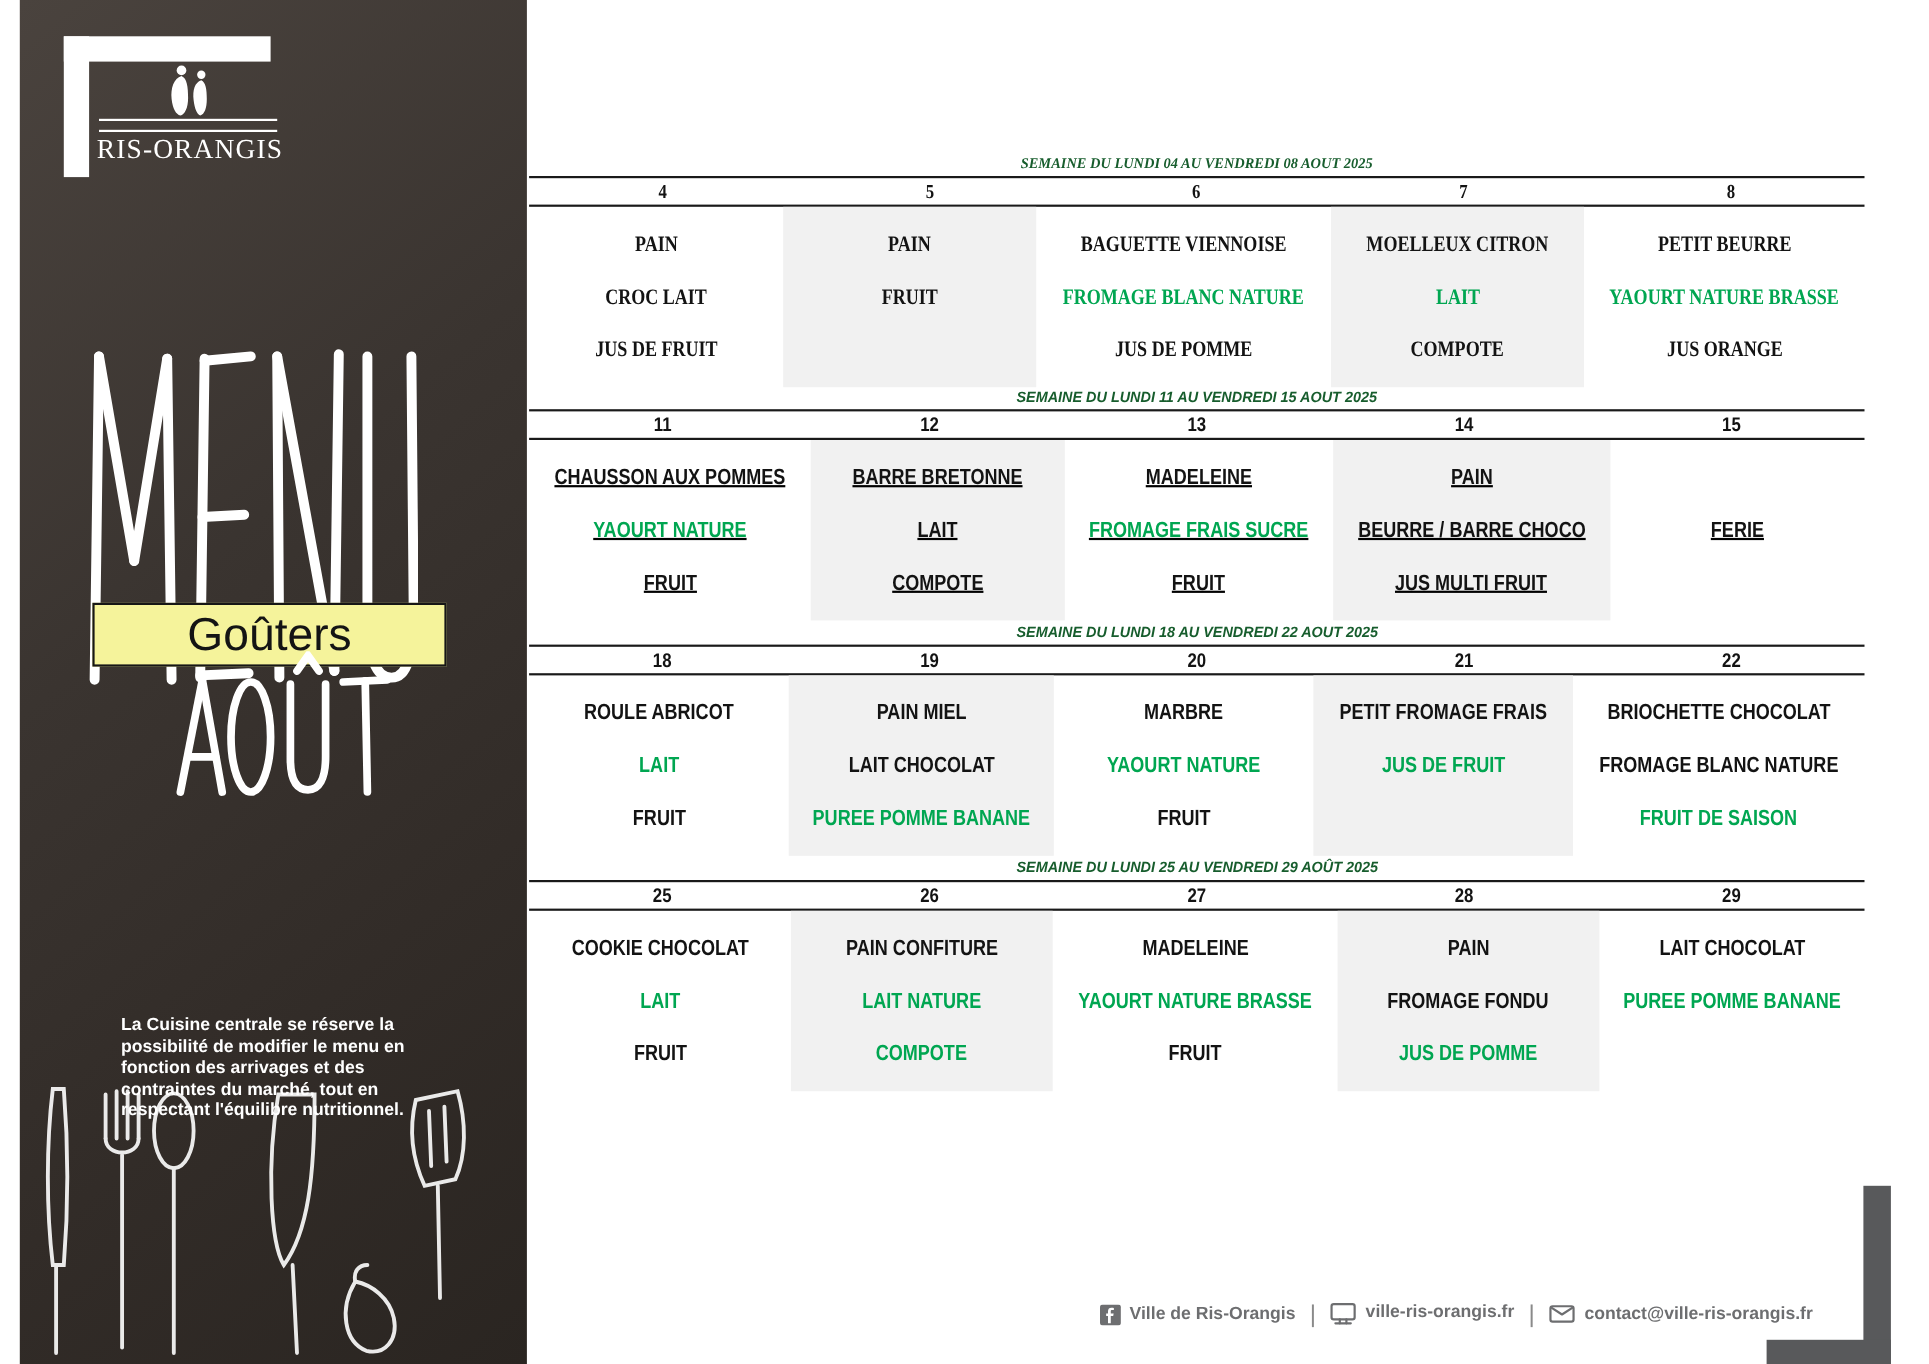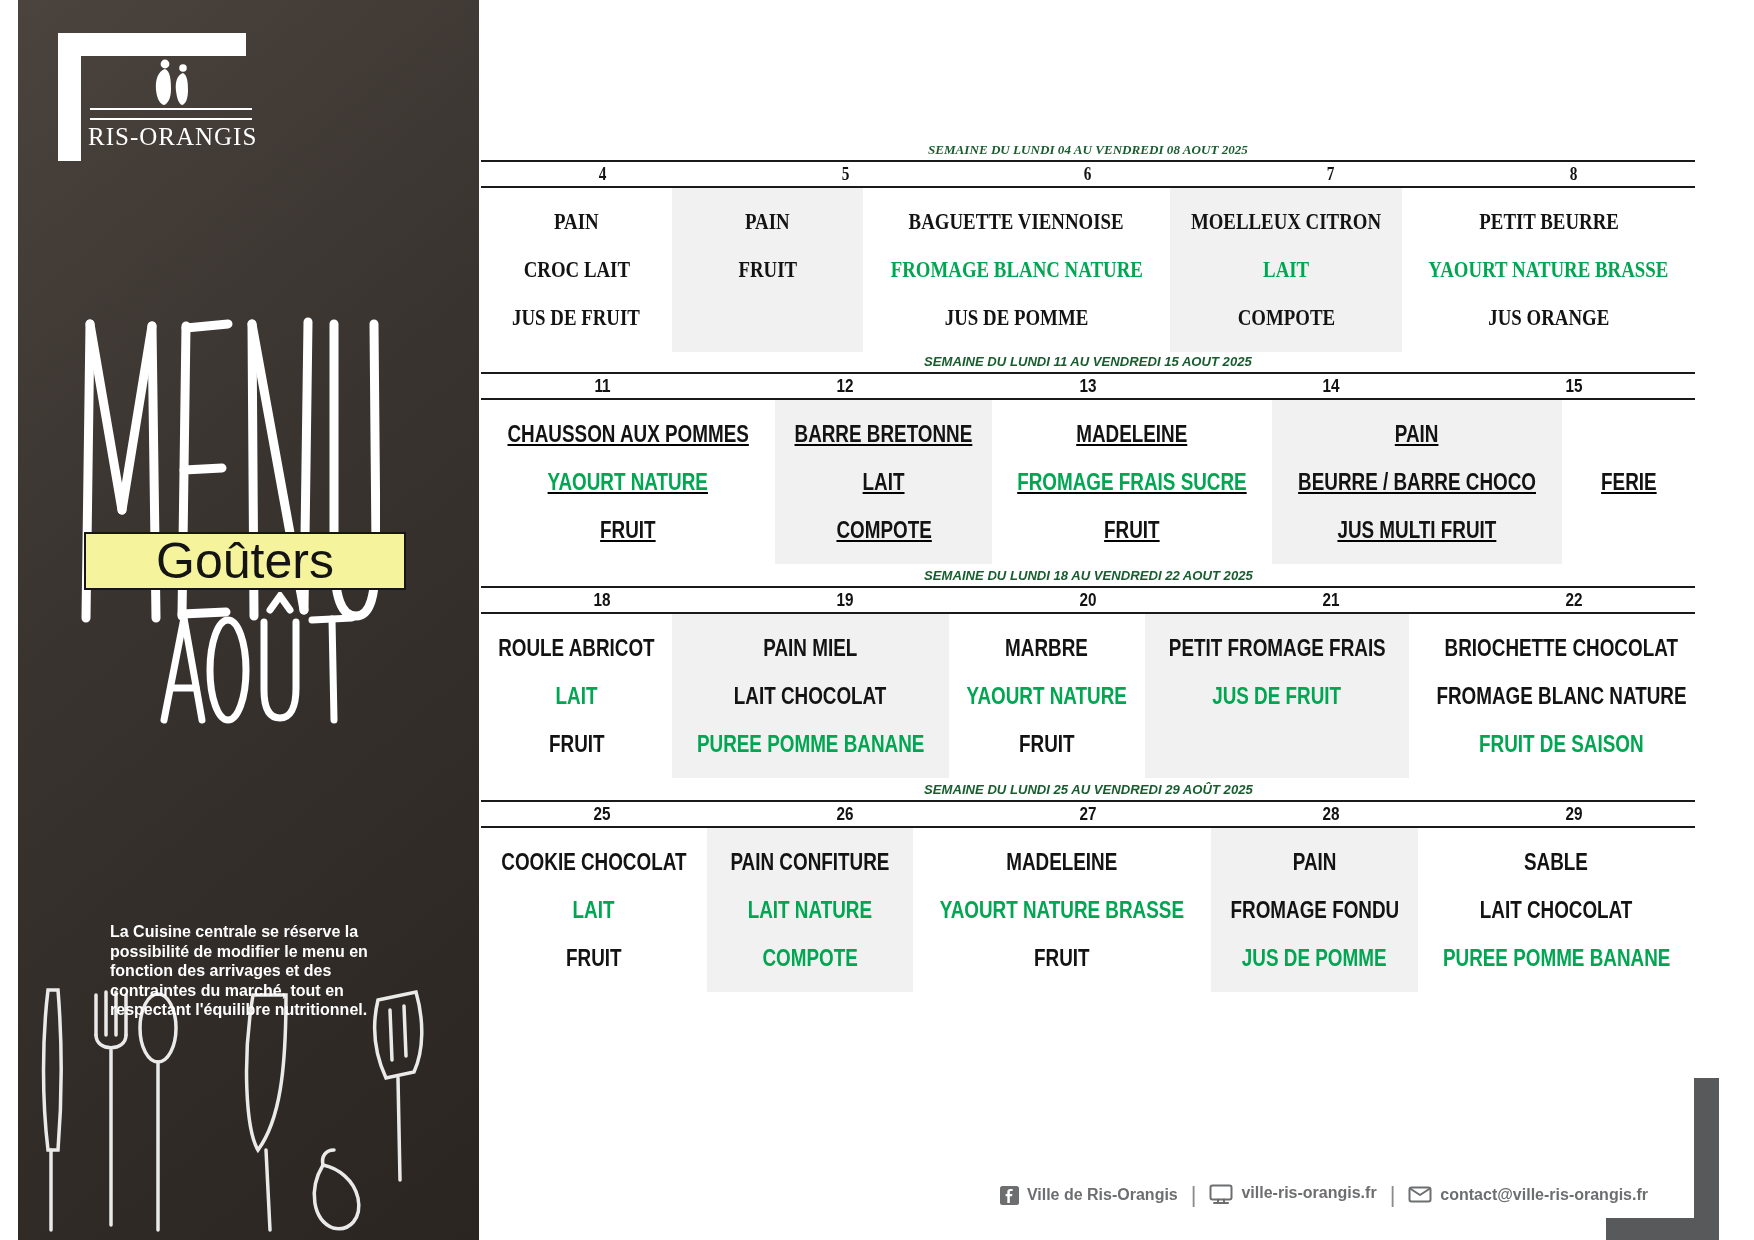--- a/index.html
+++ b/index.html
@@ -18,24 +18,24 @@
   .corner-tl .v{position:absolute;left:0;top:0;width:23px;height:128px;background:#fff;}
   .logo{position:absolute;left:70px;top:58px;width:166px;text-align:center;}
   .logo svg.figures{display:block;margin:0 auto -2px auto;}
   .logo .rules{height:8px;border-top:2px solid #fff;border-bottom:2px solid #fff;margin:0 2px;}
   .logo .logo-text{
     color:#fff;font-family:"Liberation Serif",serif;font-size:25px;letter-spacing:1px;
     margin-top:3px;white-space:nowrap;
   }
   .menu-chalk{position:absolute;left:52px;top:310px;}
   .badge{
-    position:absolute;left:66px;top:532px;width:322px;height:58px;
+    position:absolute;left:66px;top:548px;width:322px;height:58px;
     background:#f5f39b;border:2px solid #161616;box-sizing:border-box;
     display:flex;align-items:center;justify-content:center;
-    font-size:50px;color:#141414;
+    font-size:42px;color:#141414;
   }
   .month-chalk{position:absolute;left:138px;top:592px;}
   .disclaimer{
     position:absolute;left:92px;top:922px;width:300px;
     color:#fff;font-weight:bold;font-size:16px;line-height:1.22;
   }
   .cutlery{position:absolute;left:0px;bottom:0px;opacity:0.9;}
   
   .main{position:absolute;left:481px;top:0;width:1214px;}
   .week{position:absolute;left:0;width:1214px;}
@@ -46,21 +46,21 @@
   }
   .rule{height:0;border-top:2px solid #1a1a1a;}
   .days-row{display:flex;height:24px;align-items:center;}
   .day-num{flex:1;text-align:center;font-weight:bold;font-size:18px;color:#131313;}
   .day-num span{display:inline-block;transform:scaleX(0.85);}
   .items-grid{display:flex;}
   .items-grid .col{flex:1;display:flex;flex-direction:column;padding:10px 0 10px 0;}
   .items-grid .col.gray{background:#f1f1f1;}
   .cell{
     height:48px;display:flex;align-items:center;justify-content:center;
-    font-weight:bold;font-size:23px;color:#131313;
+    font-weight:bold;font-size:20px;color:#131313;
   }
   .cell span{display:inline-block;transform:scaleX(0.82);white-space:nowrap;}
   .cell.green{color:#00a651;}
   
   #week-0{top:140px;font-family:Liberation Serif, serif;} #week-1{top:352px;text-decoration:underline;} #week-2{top:566px;} #week-3{top:780px;}
   
   .footer{
     position:absolute;top:1184px;right:106px;display:flex;align-items:center;gap:13px;
     color:#6d6e70;font-weight:bold;font-size:16px;
   }
@@ -413,23 +413,20 @@
             </div>
             <div class="cell">
               <span>FROMAGE FONDU</span>
             </div>
             <div class="cell green">
               <span>JUS DE POMME</span>
             </div>
           </div>
           <div class="col">
             <div class="cell">
-              <span>SABLE</span>
-            </div>
-            <div class="cell">
               <span>LAIT CHOCOLAT</span>
             </div>
             <div class="cell green">
               <span>PUREE POMME BANANE</span>
             </div>
           </div>
         </div>
   </div>
 </section>
 </div>

